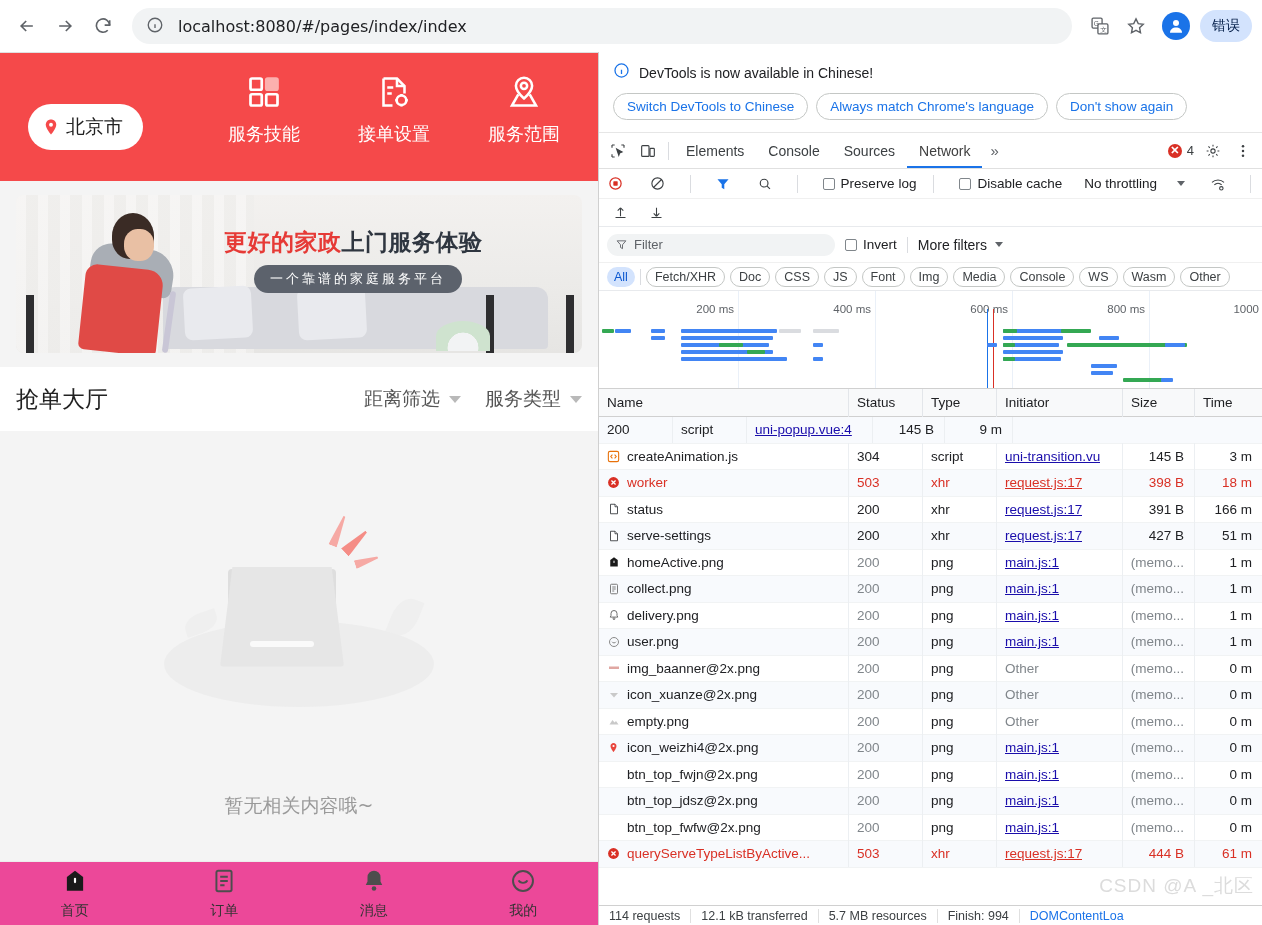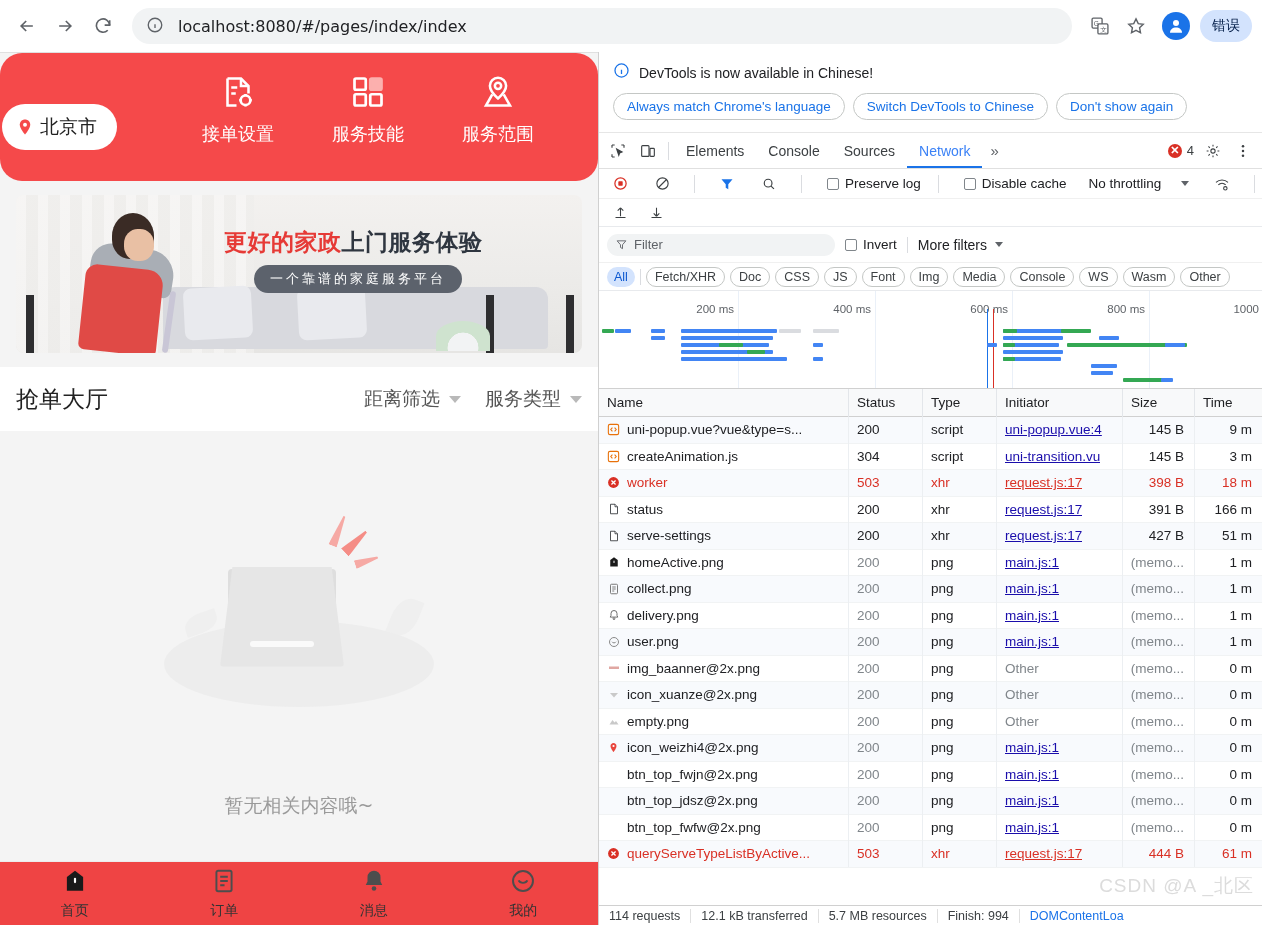--- a/index.html
+++ b/index.html
@@ -46,22 +46,22 @@
     height: 32px; display: flex; align-items: center; padding: 0 12px;
     font-size: 14px; flex: none; white-space: nowrap; overflow: hidden;
   }
 
   
   .viewport { display: flex; width: 1262px; height: 873px; }
 
   
   .app { width: 598px; height: 873px; background: #f4f4f4; position: relative; overflow: hidden;
          border-top: 1px solid #e0e0e0; }
-  .app-header { background: #f5494a; height: 128px; padding: 18px 16px 0 2px;
-                display: flex; align-items: flex-start; border-radius: 22px; }
+  .app-header { background: #f5494a; height: 128px; padding: 18px 16px 0 28px;
+                display: flex; align-items: flex-start; }
   .city-pill {
     background: #fff; border-radius: 24px; height: 46px; padding: 0 20px 0 14px;
     display: flex; align-items: center; gap: 6px; margin-top: 33px; flex: none;
   }
   .city-pill .label { font-size: 19px; color: #222; font-family: "DejaVu Sans", sans-serif; }
   .hdr-actions { display: flex; gap: 0; margin-left: 56px; flex: 1; }
   .hdr-act { width: 130px; display: flex; flex-direction: column; align-items: center; gap: 9px; }
   .hdr-act .ic { height: 42px; display: flex; align-items: center; justify-content: center; }
   .hdr-act .t { color: #fff; font-size: 18px; font-family: "DejaVu Sans", sans-serif; }
 
@@ -145,21 +145,21 @@
   .spark.s3 { left: 188px; top: 40px; width: 9px; height: 24px; transform: rotate(72deg);
     clip-path: polygon(40% 0,60% 0,100% 100%,0 100%); }
   .leaf { position:absolute; background:#efefef; border-radius: 60% 0 60% 0; }
   .leaf.l1 { left: 10px; top: 104px; width: 34px; height: 20px; transform: rotate(-18deg); }
   .leaf.l2 { right: 6px;  top: 88px;  width: 26px; height: 40px; transform: rotate(22deg); }
   .leaf.l3 { right: 22px; top: 126px; width: 20px; height: 34px; transform: rotate(-12deg); }
   .empty-text { font-size: 19px; color: #9a9a9a; margin-top: 34px;
     font-family: "DejaVu Sans", sans-serif; }
 
   .tabbar {
-    position: absolute; left: 0; bottom: 0; width: 598px; height: 64px; background: #ef4444;
+    position: absolute; left: 0; bottom: 0; width: 598px; height: 64px; background: #ec4899;
     border-top: 1px solid #ececec; display: flex; align-items: center;
   }
   .tab { flex: 1; display: flex; flex-direction: column; align-items: center; gap: 4px; }
   .tab .tl { font-size: 14px; color: #333; font-family: "DejaVu Sans", sans-serif; }
 
   
   .devtools { width: 664px; height: 873px; background: #fff;
     border-left: 1px solid #d0d0d0; display: flex; flex-direction: column;
     font-family: "Liberation Sans", sans-serif; overflow: hidden; position: relative; }
 
@@ -173,31 +173,31 @@
     font-family: "Liberation Sans", sans-serif; white-space: nowrap;
   }
 
   .dt-tabs { height: 36px; display: flex; align-items: center; gap: 0;
     border-bottom: 1px solid #e0e0e0; padding: 0 4px; background: #fff; }
   .dt-ic-btn { width: 30px; height: 28px; display: flex; align-items: center;
     justify-content: center; color: #5f6368; flex: none; }
   .dt-sep { width: 1px; height: 18px; background: #dadce0; margin: 0 5px; flex: none; }
   .dt-tab { height: 35px; padding: 0 12px; display: flex; align-items: center;
     font-size: 14px; color: #3c4043; white-space: nowrap; }
-  .dt-tab.active { color: #3b82f6; box-shadow: inset 0 -2px 0 #1a73e8; }
+  .dt-tab.active { color: #404040; box-shadow: inset 0 -2px 0 #1a73e8; }
   .dt-more { padding: 0 8px; color: #5f6368; font-size: 15px; display:flex; align-items:center;}
   .dt-errbadge { margin-left: auto; display: flex; align-items: center; gap: 5px;
     padding-right: 4px; }
   .err-dot { width: 14px; height: 14px; border-radius: 50%; background: #d93025;
     color: #fff; font-size: 11px; display: flex; align-items: center; justify-content: center;
     font-weight: bold; }
   .err-cnt { font-size: 13px; color: #3c4043; }
 
   .dt-toolbar { height: 30px; display: flex; align-items: center; padding: 0 6px; gap: 12px;
-    border-bottom: 1px solid #f0f0f0; }
+    border-bottom: 1px solid #f0f0f0; justify-content: flex-end; }
   .cb { width: 12px; height: 12px; border: 1px solid #80868b; border-radius: 2px;
     background: #fff; flex: none; }
   .tb-label { font-size: 13.5px; color: #202124; margin-left: 6px; white-space: nowrap; }
   .tb-group { display: flex; align-items: center; margin-left: 8px; }
   .throttle { font-size: 13.5px; color: #202124; margin-left: 10px; white-space: nowrap; }
   .tri-down { width:0;height:0;border-left:4px solid transparent;border-right:4px solid transparent;
     border-top:5px solid #5f6368; margin-left: 8px; flex: none;}
 
   .dt-toolbar2 { height: 28px; display: flex; align-items: center; padding: 0 6px; gap: 6px;
     border-bottom: 1px solid #e8eaed; }
@@ -320,42 +320,42 @@
         <svg width="18" height="22" viewBox="0 0 24 24" fill="#f5494a">
           <path d="M12 2C8 2 5 5 5 9c0 5 7 13 7 13s7-8 7-13c0-4-3-7-7-7z"></path>
           <circle cx="12" cy="9" r="2.6" fill="#fff"></circle>
           </svg>
         <span class="label">北京市</span>
       </div>
       <div class="hdr-actions">
 
         <div class="hdr-act">
           <span class="ic">
+            <svg width="36" height="36" viewBox="0 0 24 24" fill="none" stroke="#fff" stroke-width="1.8">
+              <rect x="3" y="3" width="7.5" height="7.5" rx="1"></rect>
+              <rect x="13.5" y="3" width="7.5" height="7.5" rx="1" fill="#fcb0ae" stroke="#fcb0ae"></rect>
+              <rect x="3" y="13.5" width="7.5" height="7.5" rx="1"></rect>
+              <rect x="13.5" y="13.5" width="7.5" height="7.5" rx="1"></rect>
+              </svg>
+          </span>
+          <span class="t">服务技能</span>
+        </div>
+
+        <div class="hdr-act">
+          <span class="ic">
             <svg width="36" height="36" viewBox="0 0 24 24" fill="none" stroke="#fff" stroke-width="1.7">
               <path d="M5 3h9l5 5v5"></path>
                 <path d="M5 3v18h6"></path>
                 <path d="M14 3v5h5"></path>
               <path d="M7.5 9h4M7.5 13h3"></path>
               <circle cx="17" cy="17.5" r="3.2"></circle>
                 <path d="M17 14.3v-1M17 21.7v-1M13.8 17.5h-1M21.2 17.5h-1"></path>
               </svg>
           </span>
           <span class="t">接单设置</span>
-        </div>
-
-        <div class="hdr-act">
-          <span class="ic">
-            <svg width="36" height="36" viewBox="0 0 24 24" fill="none" stroke="#fff" stroke-width="1.8">
-              <rect x="3" y="3" width="7.5" height="7.5" rx="1"></rect>
-              <rect x="13.5" y="3" width="7.5" height="7.5" rx="1" fill="#fcb0ae" stroke="#fcb0ae"></rect>
-              <rect x="3" y="13.5" width="7.5" height="7.5" rx="1"></rect>
-              <rect x="13.5" y="13.5" width="7.5" height="7.5" rx="1"></rect>
-              </svg>
-          </span>
-          <span class="t">服务技能</span>
         </div>
 
         <div class="hdr-act">
           <span class="ic">
             <svg width="36" height="36" viewBox="0 0 24 24" fill="none" stroke="#fff" stroke-width="1.7">
               <path d="M12 2.5c-3 0-5.4 2.4-5.4 5.4 0 3.8 5.4 8.4 5.4 8.4s5.4-4.6 5.4-8.4c0-3-2.4-5.4-5.4-5.4z"></path>
               <circle cx="12" cy="7.9" r="2.1"></circle>
               <path d="M8.2 13.6L4 21h16l-4.2-7.4"></path>
               </svg>
           </span>
@@ -471,22 +471,22 @@
       <div class="dt-notice-row">
         <span>
           <svg width="17" height="17" viewBox="0 0 24 24" fill="none" stroke="#1a73e8" stroke-width="1.8">
             <circle cx="12" cy="12" r="9.2"></circle>
               <path d="M12 11v6M12 7.5h.01"></path>
             </svg>
         </span>
         <span class="dt-notice-text">DevTools is now available in Chinese!</span>
       </div>
       <div class="dt-notice-btns">
+        <div class="pill-btn">Switch DevTools to Chinese</div>
         <div class="pill-btn">Always match Chrome's language</div>
-        <div class="pill-btn">Switch DevTools to Chinese</div>
         <div class="pill-btn">Don't show again</div>
       </div>
     </div>
 
     <div class="dt-tabs">
       <div class="dt-ic-btn">
         <svg width="16" height="16" viewBox="0 0 24 24" fill="none" stroke="#3c4043" stroke-width="1.7">
           <path d="M3 3h4M3 3v4M21 3h-4M21 3v4M3 21h4M3 21v-4" stroke-dasharray="0"></path>
           <path d="M10 9l8 4.5-3.5 1.3-1.3 3.5z" fill="#3c4043"></path>
           </svg>
@@ -672,29 +672,20 @@
       <div class="net-head">
         <div class="th" style="width:250px">Name</div>
         <div class="th" style="width:74px">Status</div>
         <div class="th" style="width:74px">Type</div>
         <div class="th" style="width:126px">Initiator</div>
         <div class="th" style="width:72px">Size</div>
         <div class="th" style="width:68px">Time</div>
       </div>
       <div id="rows">
           <div class="net-row">
-            <div class="td name" style="width:250px">
-              <span class="fileicon">
-                <svg width="13" height="13" viewBox="0 0 24 24" fill="none" stroke="#e8710a" stroke-width="2">
-                  <rect x="2.5" y="2.5" width="19" height="19" rx="3"></rect>
-                  <path d="M10 8.5L7 12l3 3.5M14 8.5l3 3.5-3 3.5" stroke-width="2"></path>
-                </svg>
-              </span>
-              <span class="name-txt">uni-popup.vue?vue&amp;type=s...</span>
-            </div>
             <div class="td" style="width:74px">200</div>
             <div class="td" style="width:74px">script</div>
             <div class="td" style="width:126px">
               <span class="link">uni-popup.vue:4</span>
             </div>
             <div class="td num" style="width:72px">145 B</div>
             <div class="td num" style="width:68px">9 m</div>
           </div>
           <div class="net-row">
             <div class="td name" style="width:250px">

